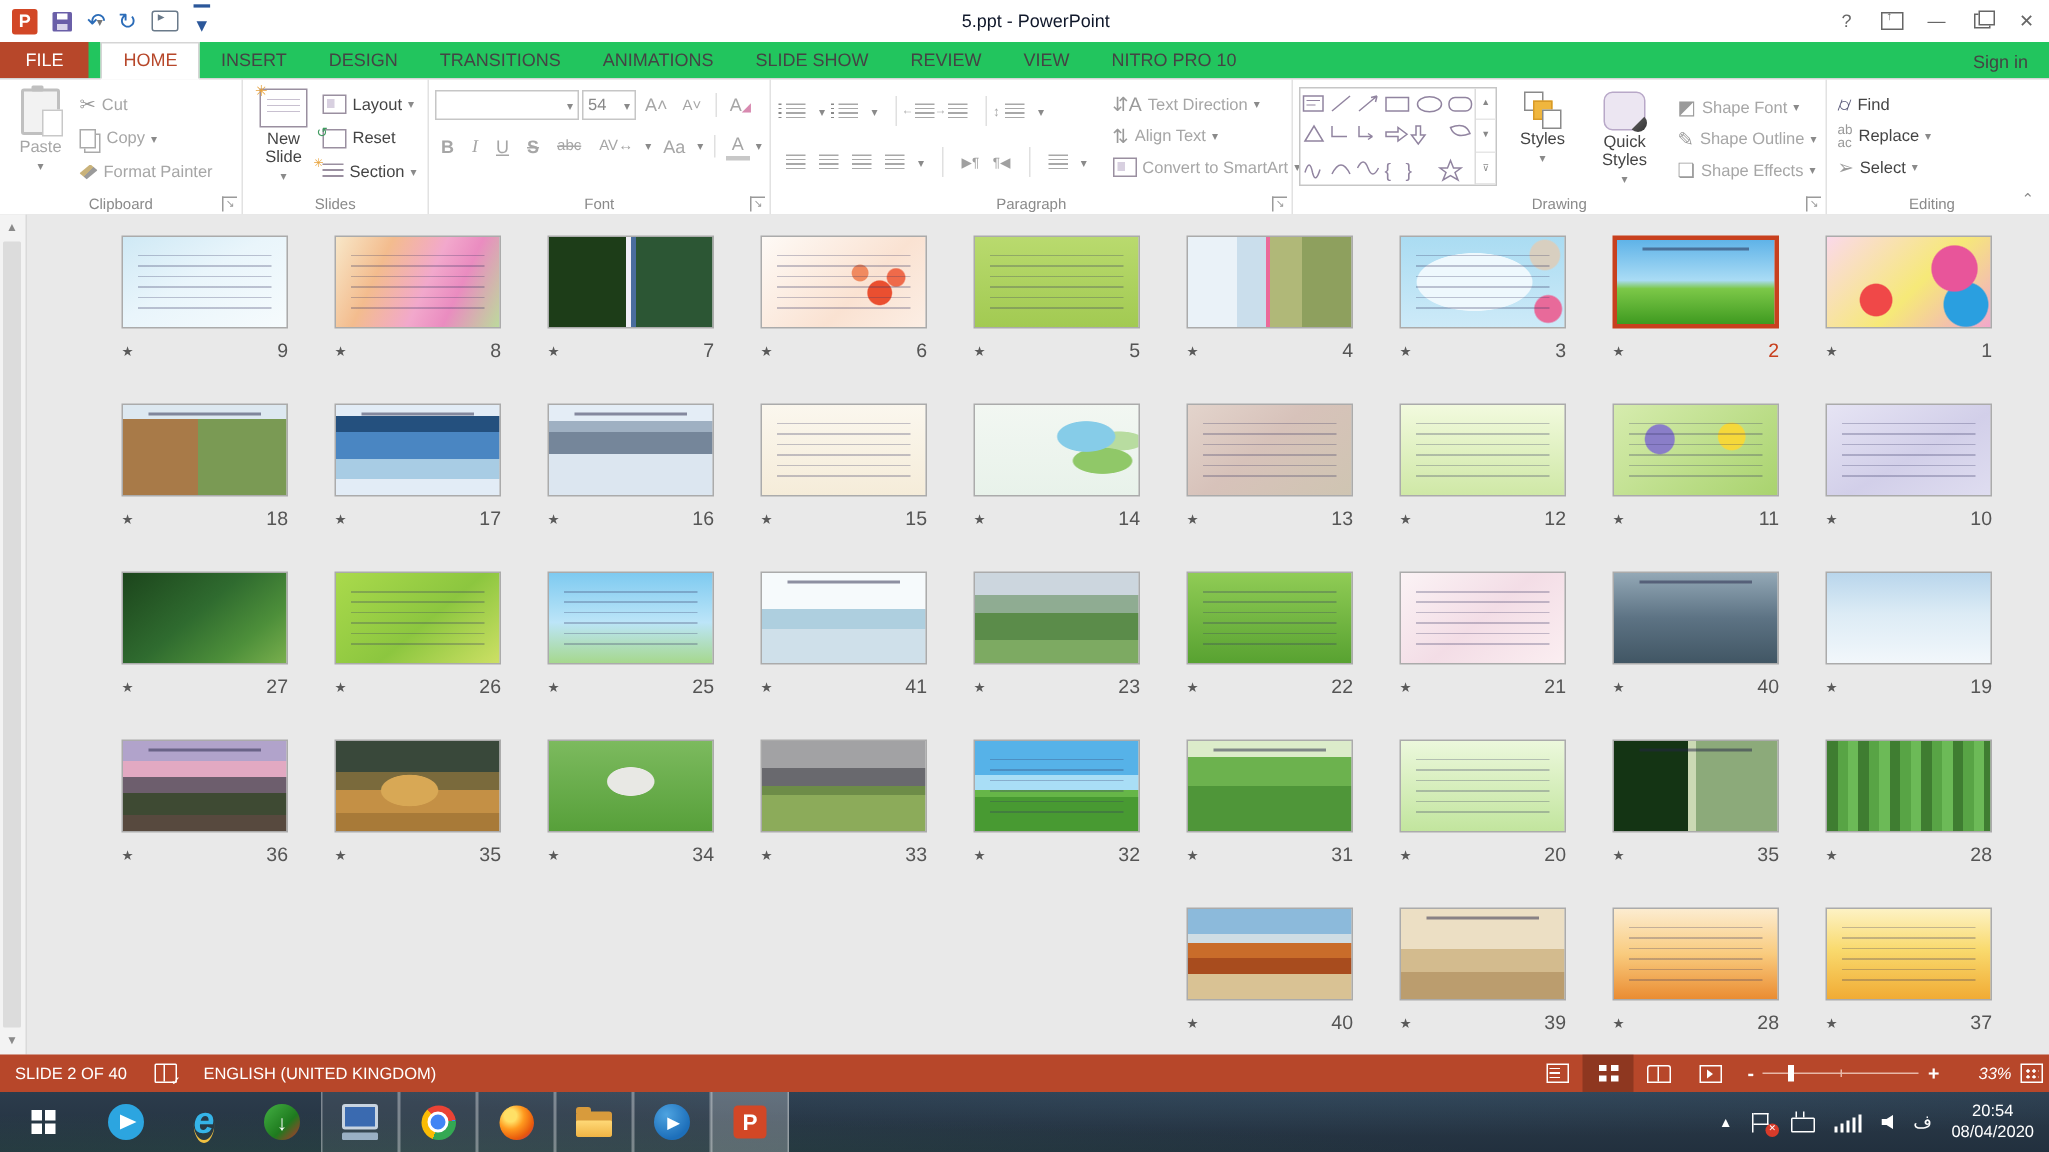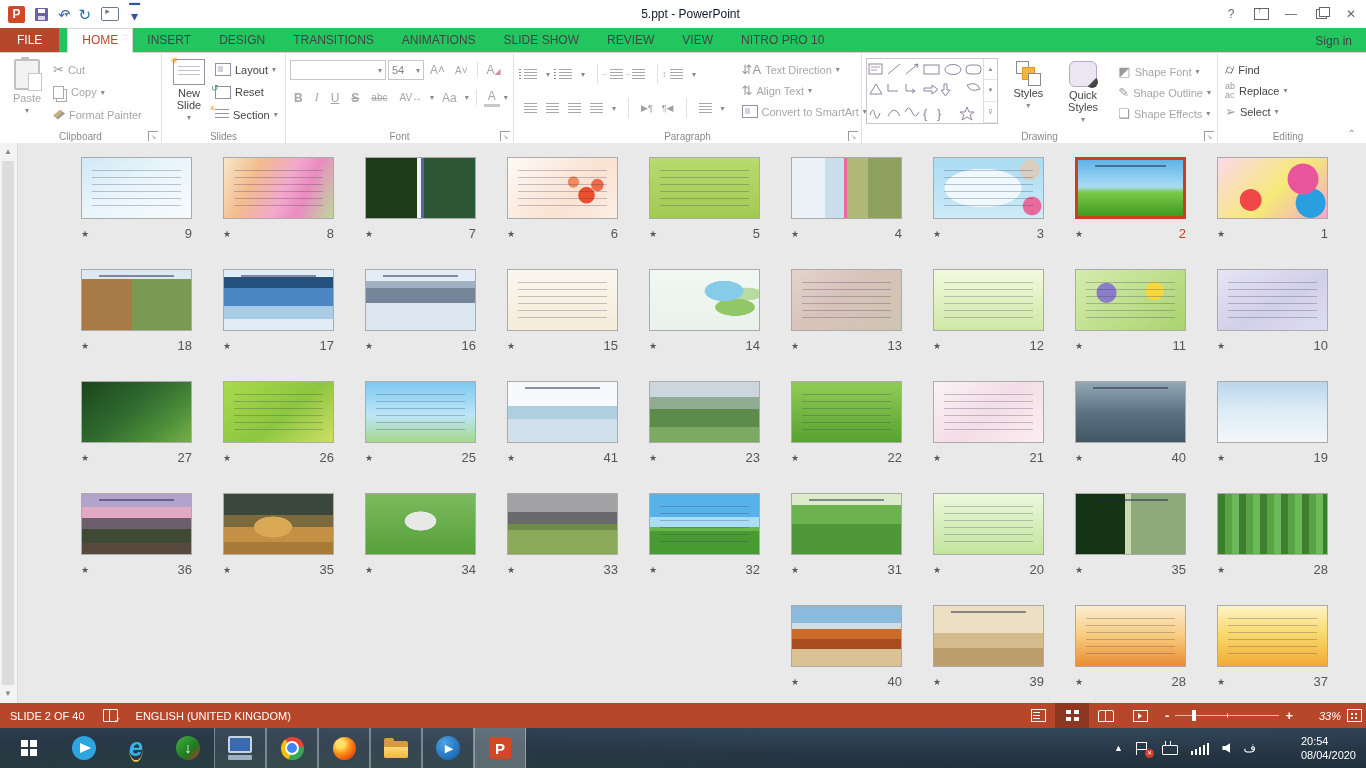--- a/index.html
+++ b/index.html
@@ -187,21 +187,21 @@
   .tr-flag{position:relative;width:12px;height:13px;border-left:1.5px solid #fff;}
   .tr-flag::before{content:"";position:absolute;left:0;top:0;width:9px;height:6px;border:1.5px solid #fff;border-left:none;}
   .tr-flag::after{content:"✕";position:absolute;right:-5px;bottom:-3px;width:9px;height:9px;background:#d83b2a;border-radius:50%;color:#fff;font-size:6px;line-height:9px;text-align:center;}
   .tr-power{width:14px;height:8px;border:1.5px solid #fff;border-radius:1px;position:relative;margin-top:3px;}
   .tr-power::before{content:"";position:absolute;left:2px;top:-5px;width:1.5px;height:4px;background:#fff;box-shadow:5px 0 #fff;}
   .tr-net{display:flex;align-items:flex-end;gap:1.5px;height:13px;}
   .tr-net i{width:2.5px;background:#fff;display:block;}
   .tr-vol{width:8px;height:10px;background:#fff;clip-path:polygon(0 30%,40% 30%,100% 0,100% 100%,40% 70%,0 70%);position:relative;}
   .tr-vol::after{content:")";position:absolute;right:-7px;top:-3px;color:#fff;font-size:11px;}
   .tr-lang{font-size:12px;}
-  .tr-clock{text-align:left;font-size:11px;line-height:14px;margin-left:32px;}
+  .tr-clock{text-align:center;font-size:11px;line-height:14px;}
 </style>
 </head>
 <body>
 
 <div id="app">
 
   <div class="titlebar">
     <div class="qat">
       <span class="q">
           <span class="ppt-logo">P</span>

